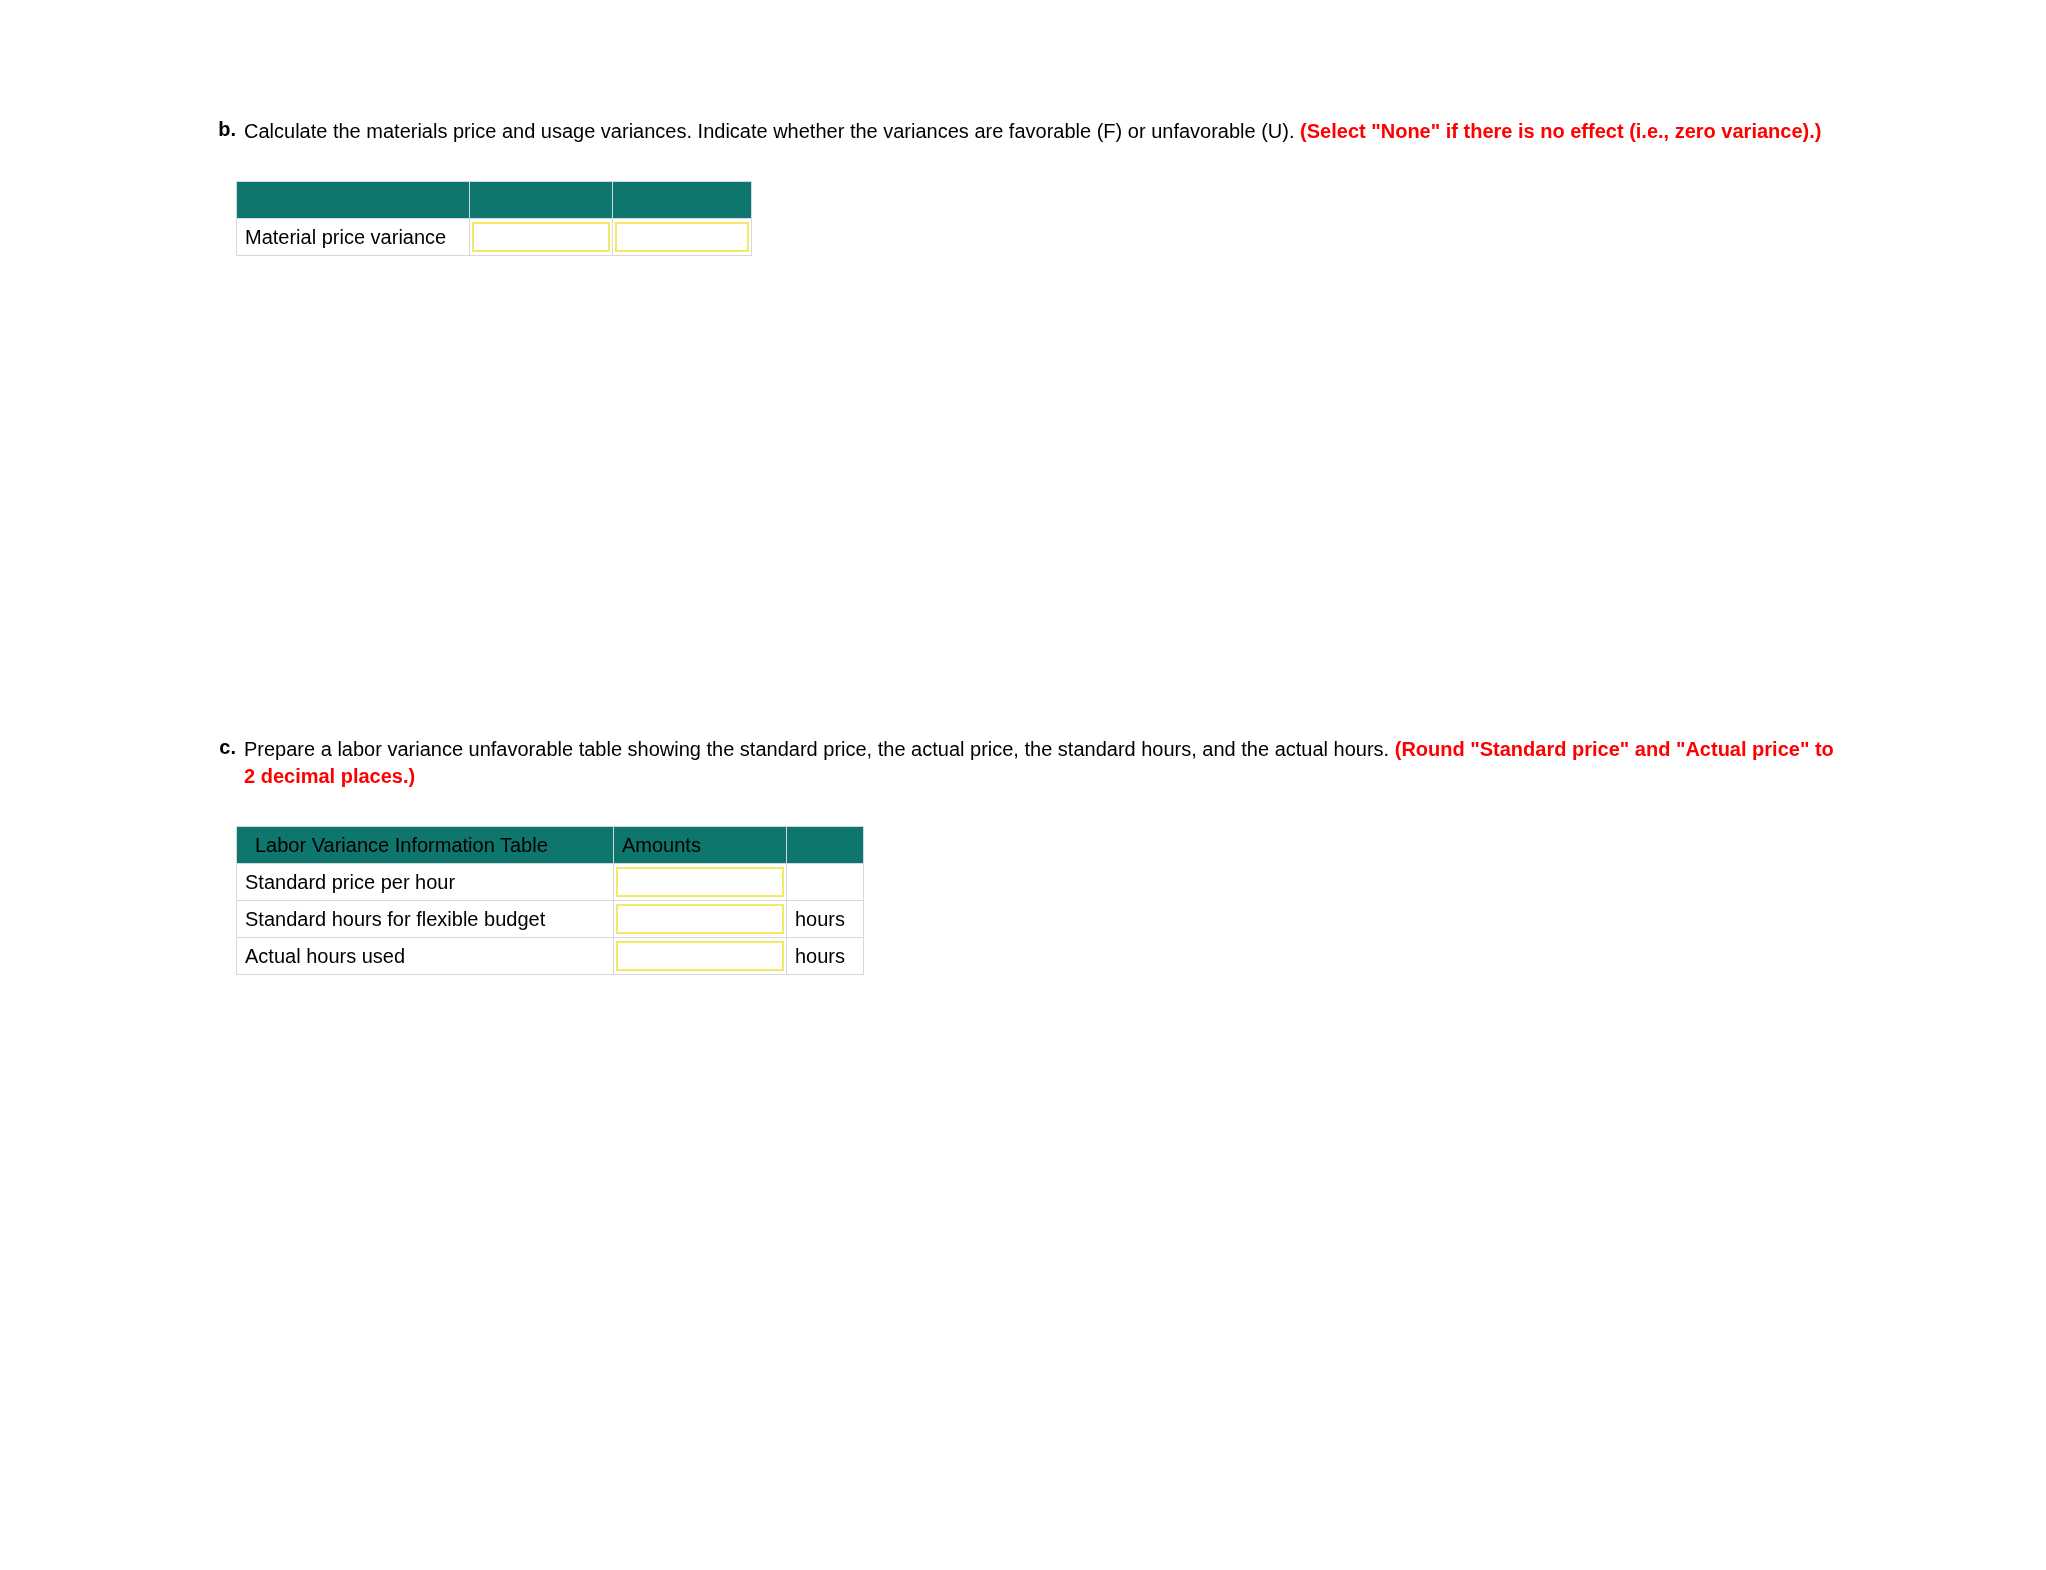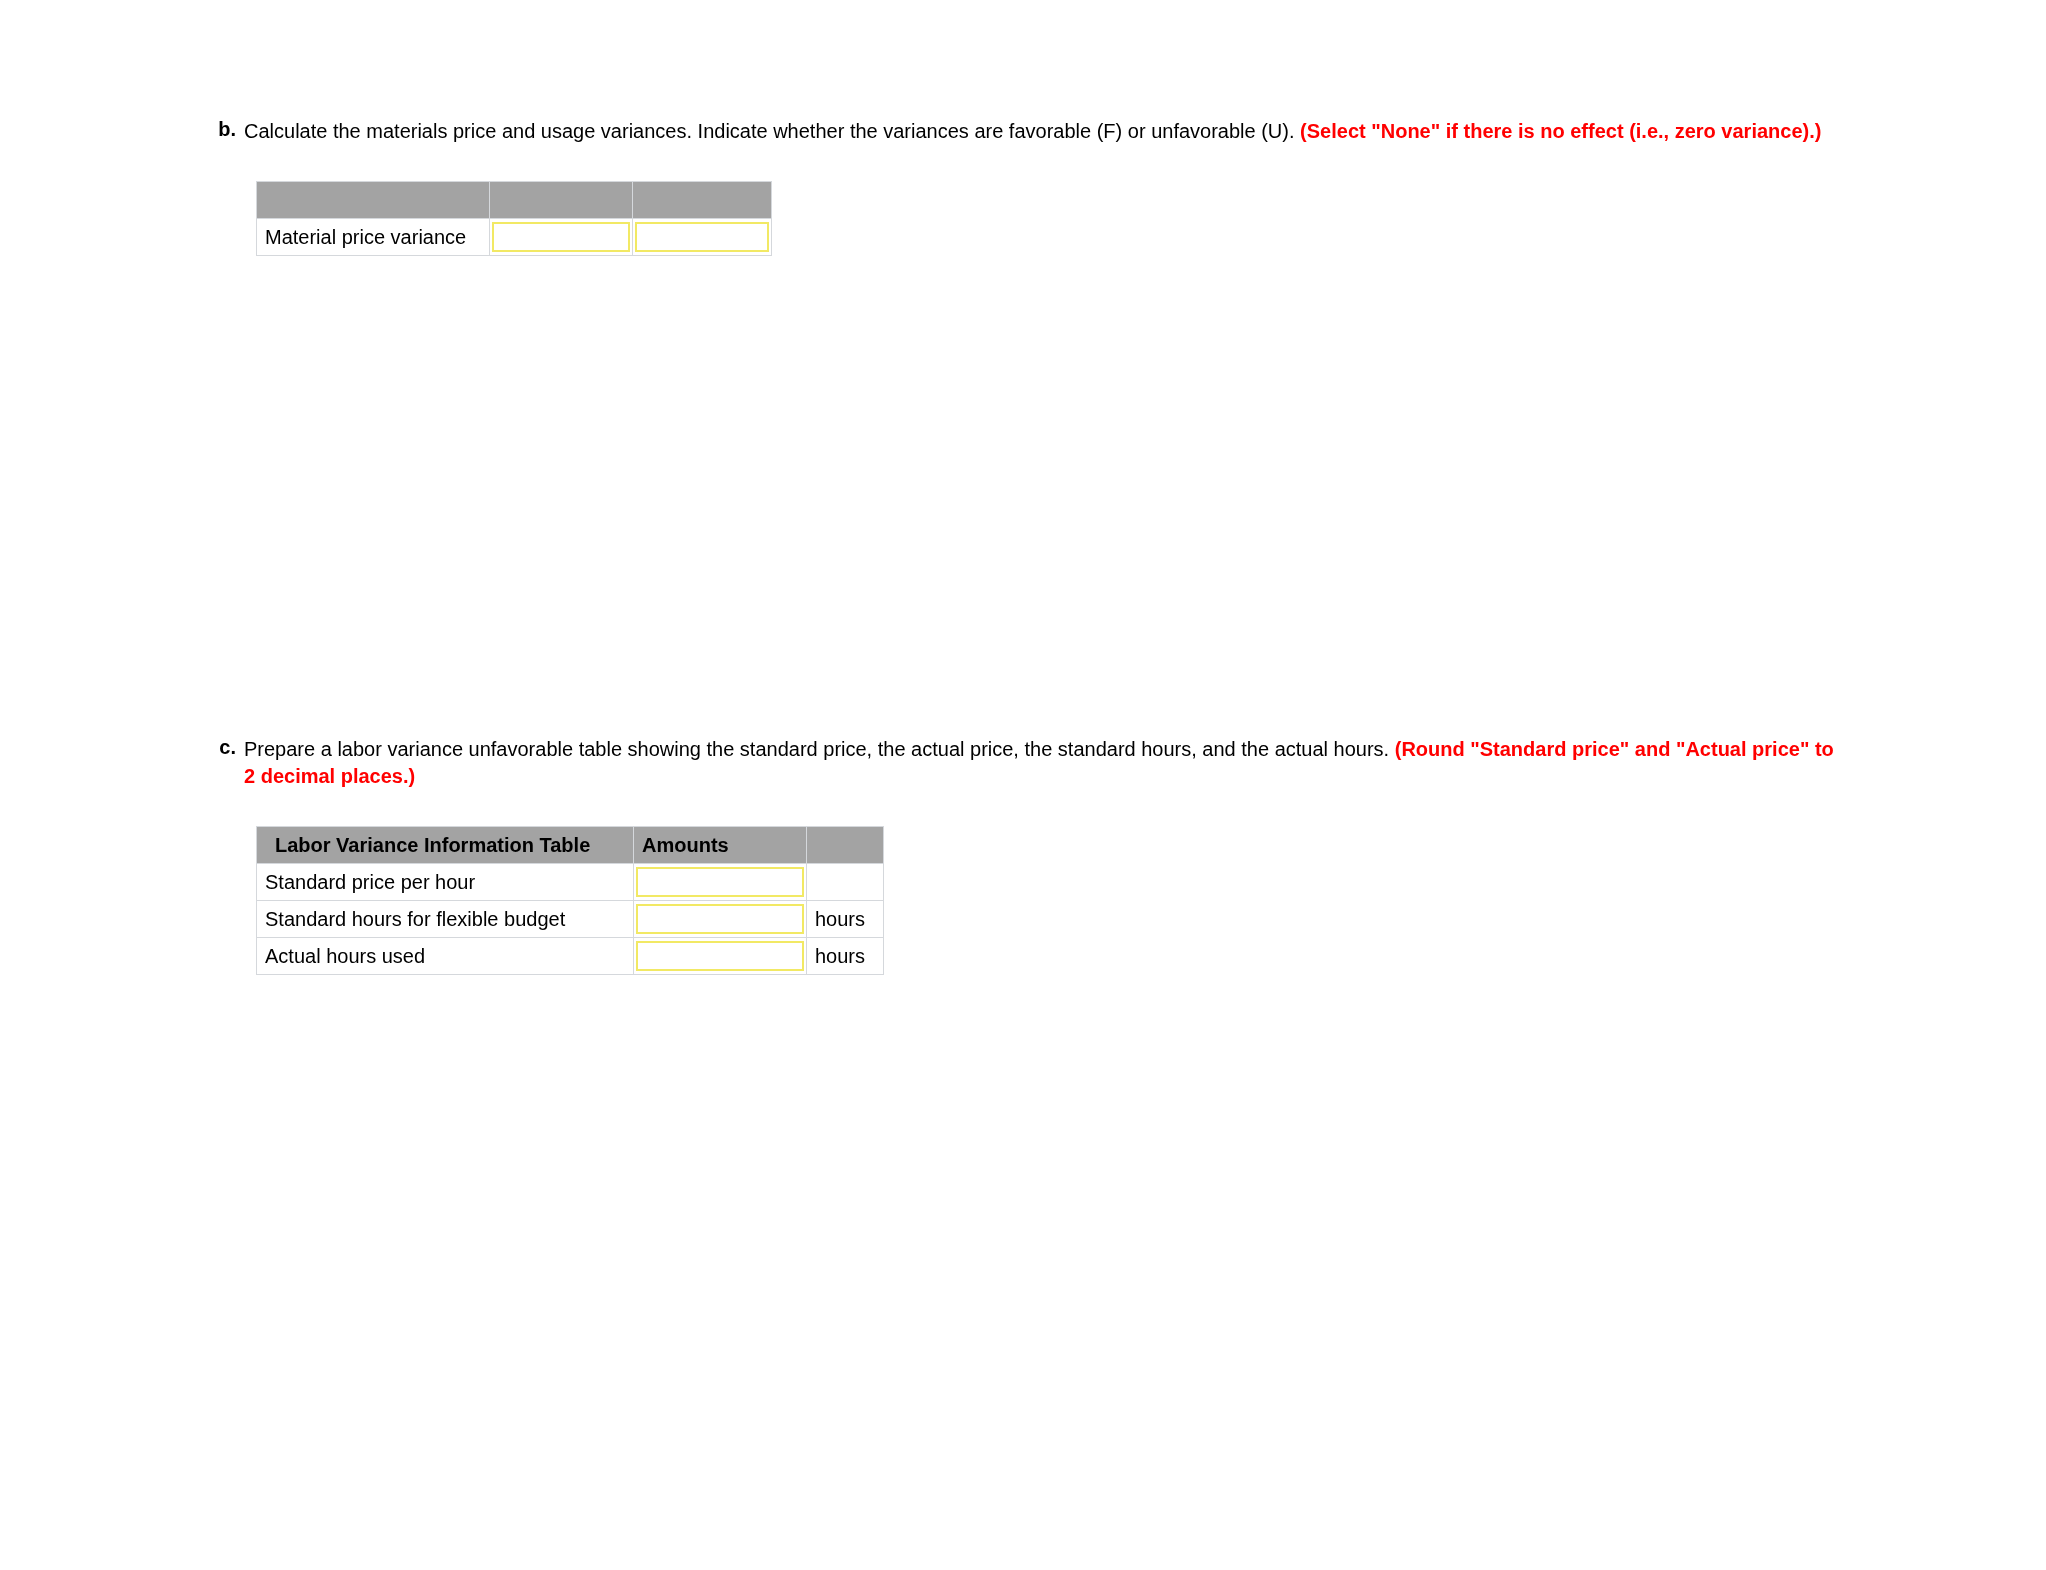--- a/index.html
+++ b/index.html
@@ -31,37 +31,37 @@
   }
   .q-text {
     flex: 1;
     line-height: 1.35;
   }
   .red {
     color: #ff0000;
     font-weight: bold;
   }
   .table-wrap {
-    margin-left: 56px;
+    margin-left: 36px;
   }
   table {
     border-collapse: collapse;
     font-size: 20px;
   }
   th, td {
     border: 1px solid #d5d8dc;
     padding: 6px 8px;
     text-align: left;
     height: 24px;
     vertical-align: middle;
     box-sizing: content-box;
   }
   .hdr {
-    background: #a3a3a3;
-    font-weight: bold;
+    background: #0f766e;
+    font-weight: normal;
     color: #000000;
   }
   .hdr-indent {
     padding-left: 18px;
   }
   .input-cell {
     padding: 2px;
   }
   .input-cell input {
     width: 100%;

